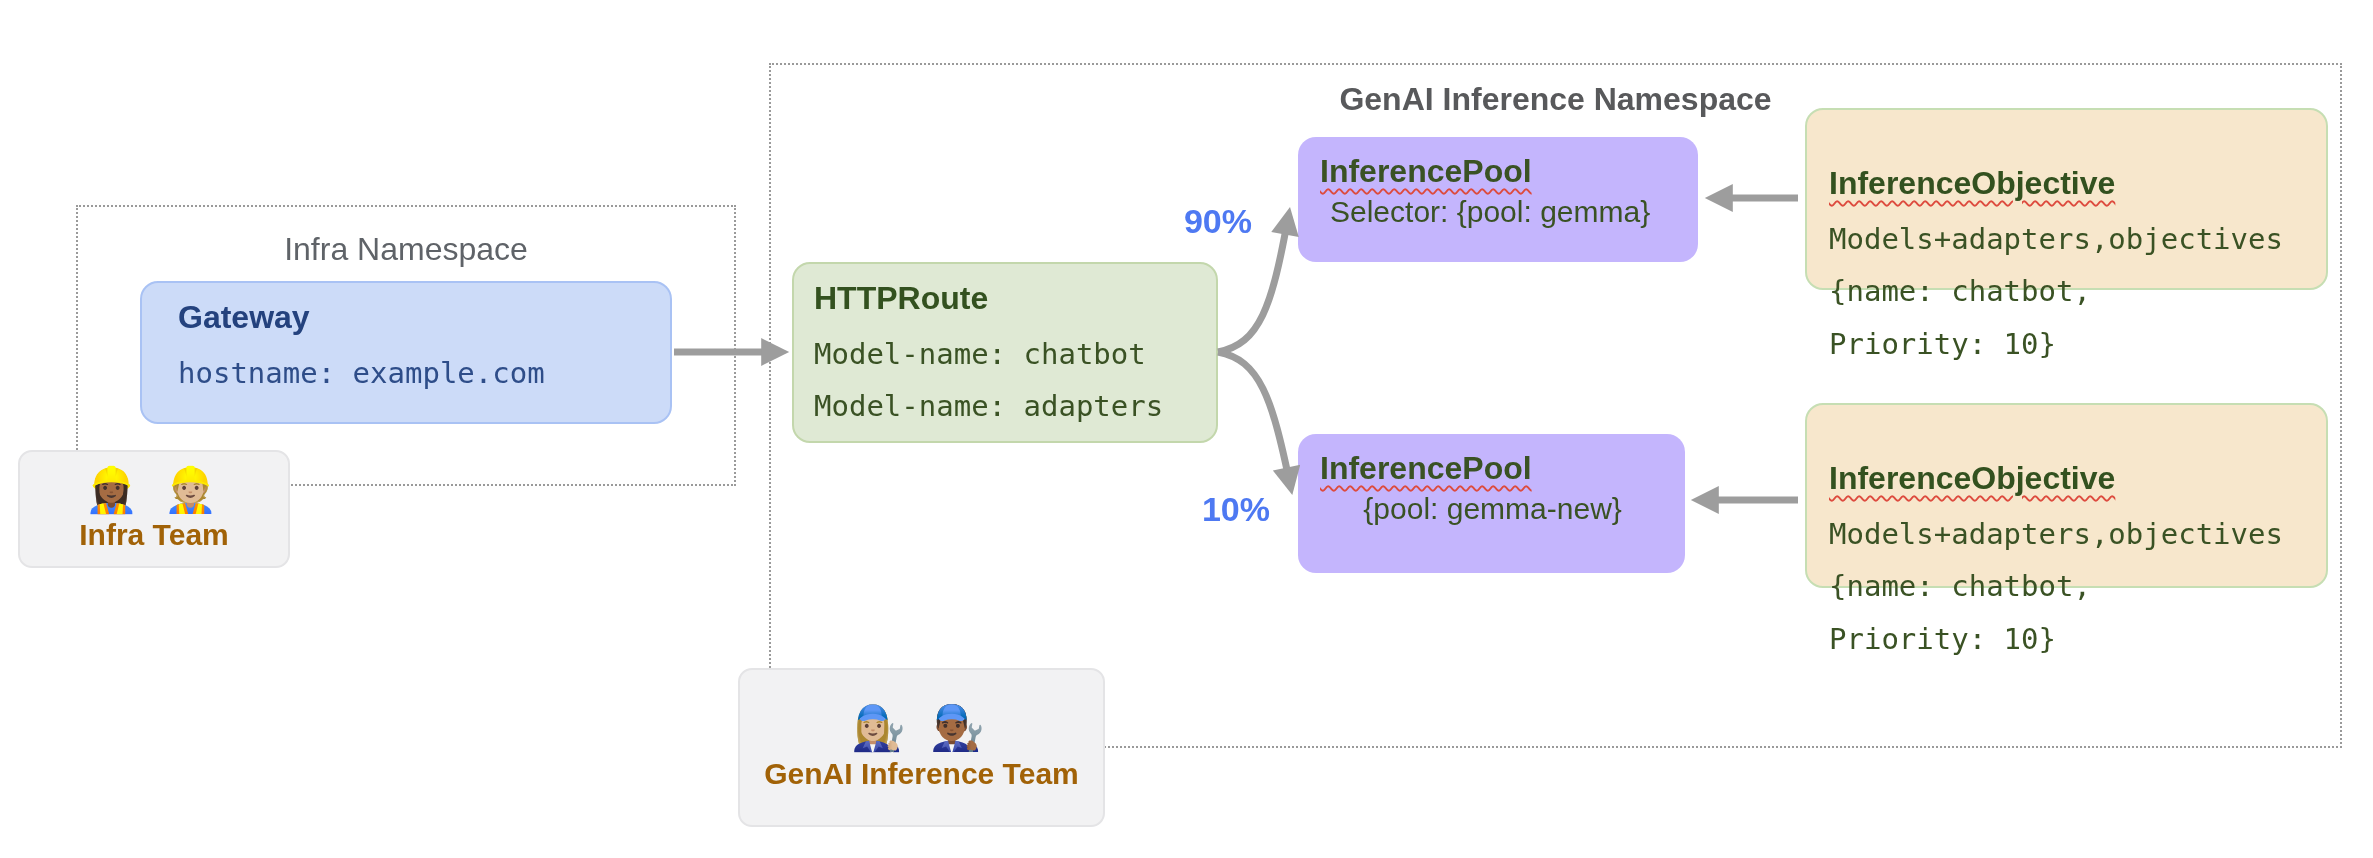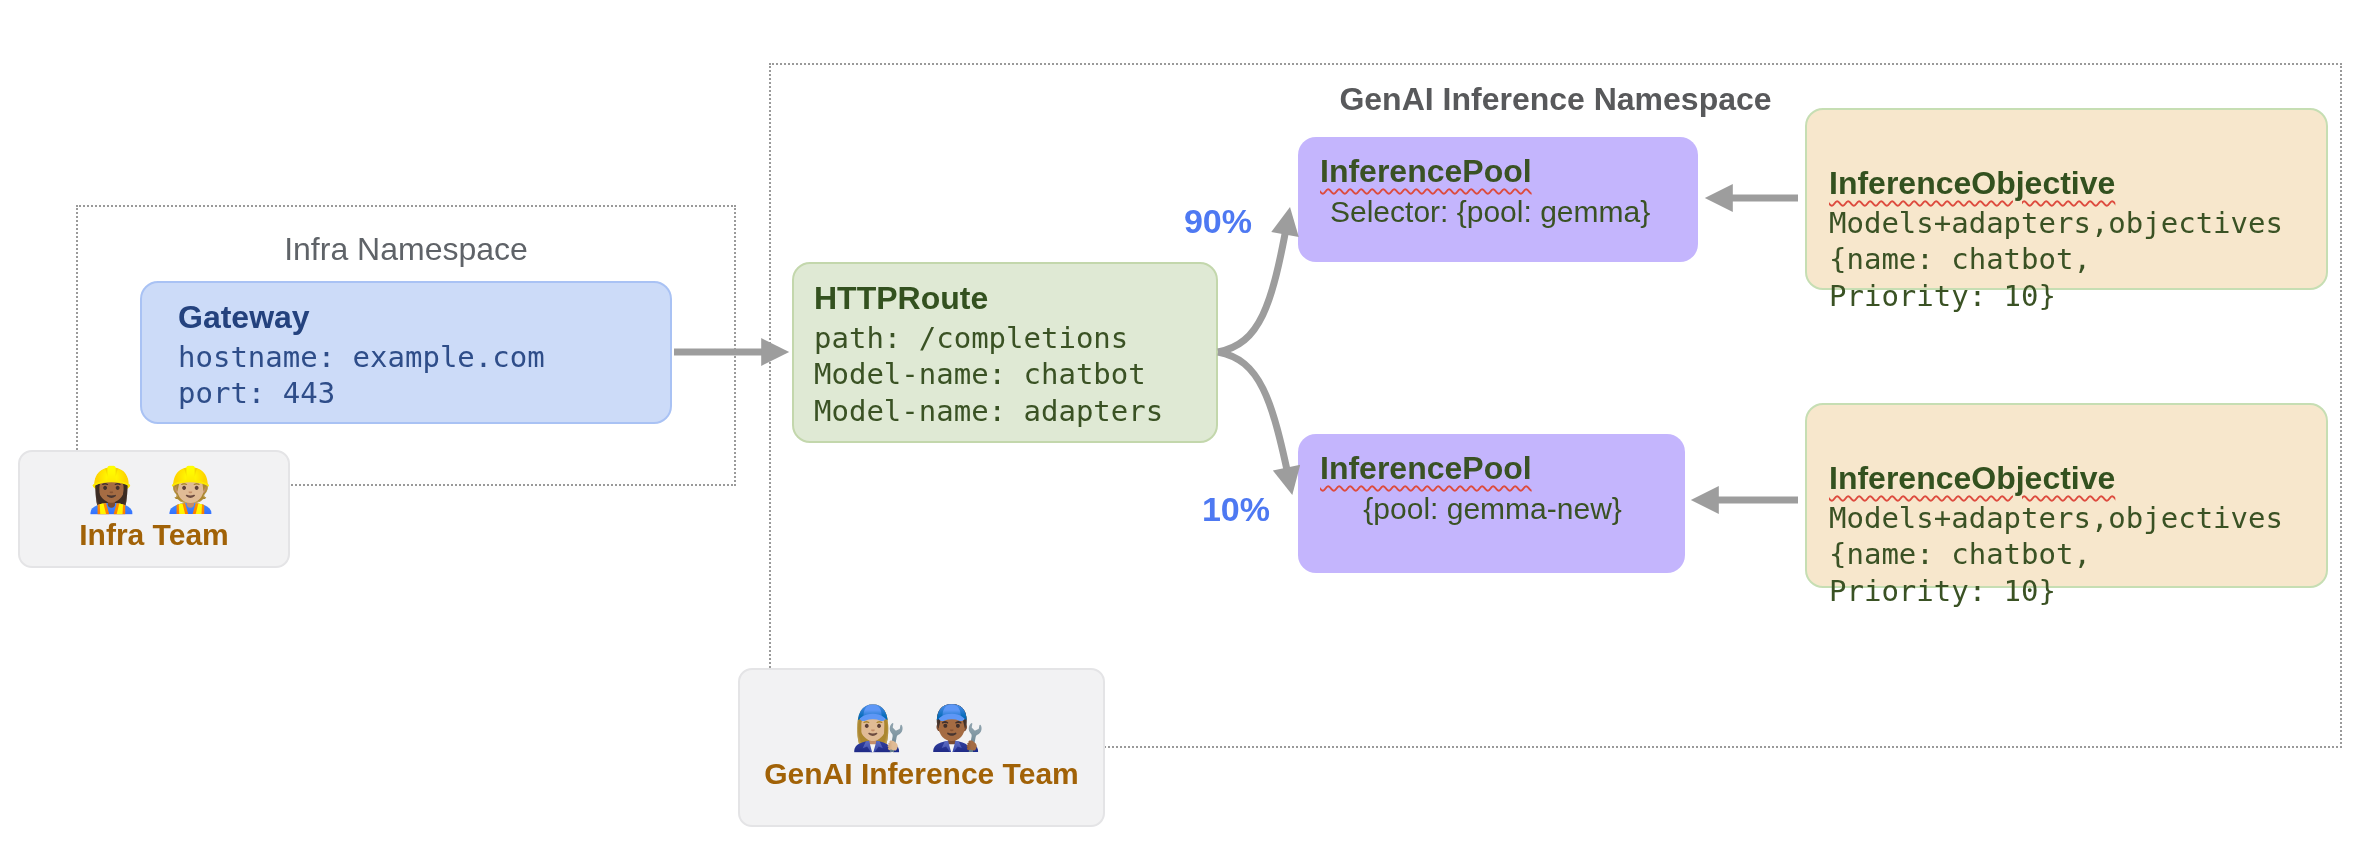--- a/index.html
+++ b/index.html
@@ -11,21 +11,21 @@
   .ns{position:absolute;border:2px dotted #9a9a9a;z-index:1;background:transparent;}
   #infra-ns{left:76px;top:205px;width:656px;height:277px;}
   #genai-ns{left:769px;top:63px;width:1569px;height:681px;}
   .ns-title{width:100%;text-align:center;font-size:32px;color:#5f6368;}
   #infra-ns .ns-title{padding-top:24px;font-weight:400;}
   #genai-ns .ns-title{padding-top:16px;font-weight:700;color:#58595b;}
 
   
   .node{position:absolute;border-radius:18px;box-sizing:border-box;z-index:2;}
   .node-title{font-weight:700;font-size:32px;line-height:1.3;}
-  .mono{font-family:"DejaVu Sans Mono",monospace;font-size:29px;line-height:1.26;white-space:pre;}
+  .mono{font-family:"DejaVu Sans Mono",monospace;font-size:29px;line-height:1.26;white-space:pre;margin-top:16px;}
   .sans-body{font-size:30px;line-height:1.25;white-space:pre;}
   .squiggle{text-decoration-line:underline;text-decoration-style:wavy;
             text-decoration-color:#dd4b3e;text-decoration-thickness:2px;text-underline-offset:6px;}
 
   #gateway{left:140px;top:281px;width:532px;height:143px;background:#ccdbf8;
            border:2px solid #a9c2f4;padding:14px 36px;}
   #gateway .node-title{color:#24427e;}
   #gateway .mono{color:#2e4d89;}
 
   #httproute{left:792px;top:262px;width:426px;height:181px;background:#dfe9d4;
@@ -71,26 +71,24 @@
     <div class="ns-title">Infra Namespace</div>
   </div>
 
   <div class="ns" id="genai-ns">
     <div class="ns-title">GenAI Inference Namespace</div>
   </div>
 
   <div class="node" id="gateway">
     <div class="node-title">Gateway</div>
     <div class="mono">hostname: example.com</div>
-    <div class="mono">port: 443</div>
   </div>
 
   <div class="node" id="httproute">
     <div class="node-title">HTTPRoute</div>
-    <div class="mono">path: /completions</div>
     <div class="mono">Model-name: chatbot</div>
     <div class="mono">Model-name: adapters</div>
   </div>
 
   <div class="node pool" id="pool-top">
     <div class="node-title squiggle">InferencePool</div>
     <div class="sans-body">Selector: {pool: gemma}</div>
   </div>
 
   <div class="node pool" id="pool-bottom">

